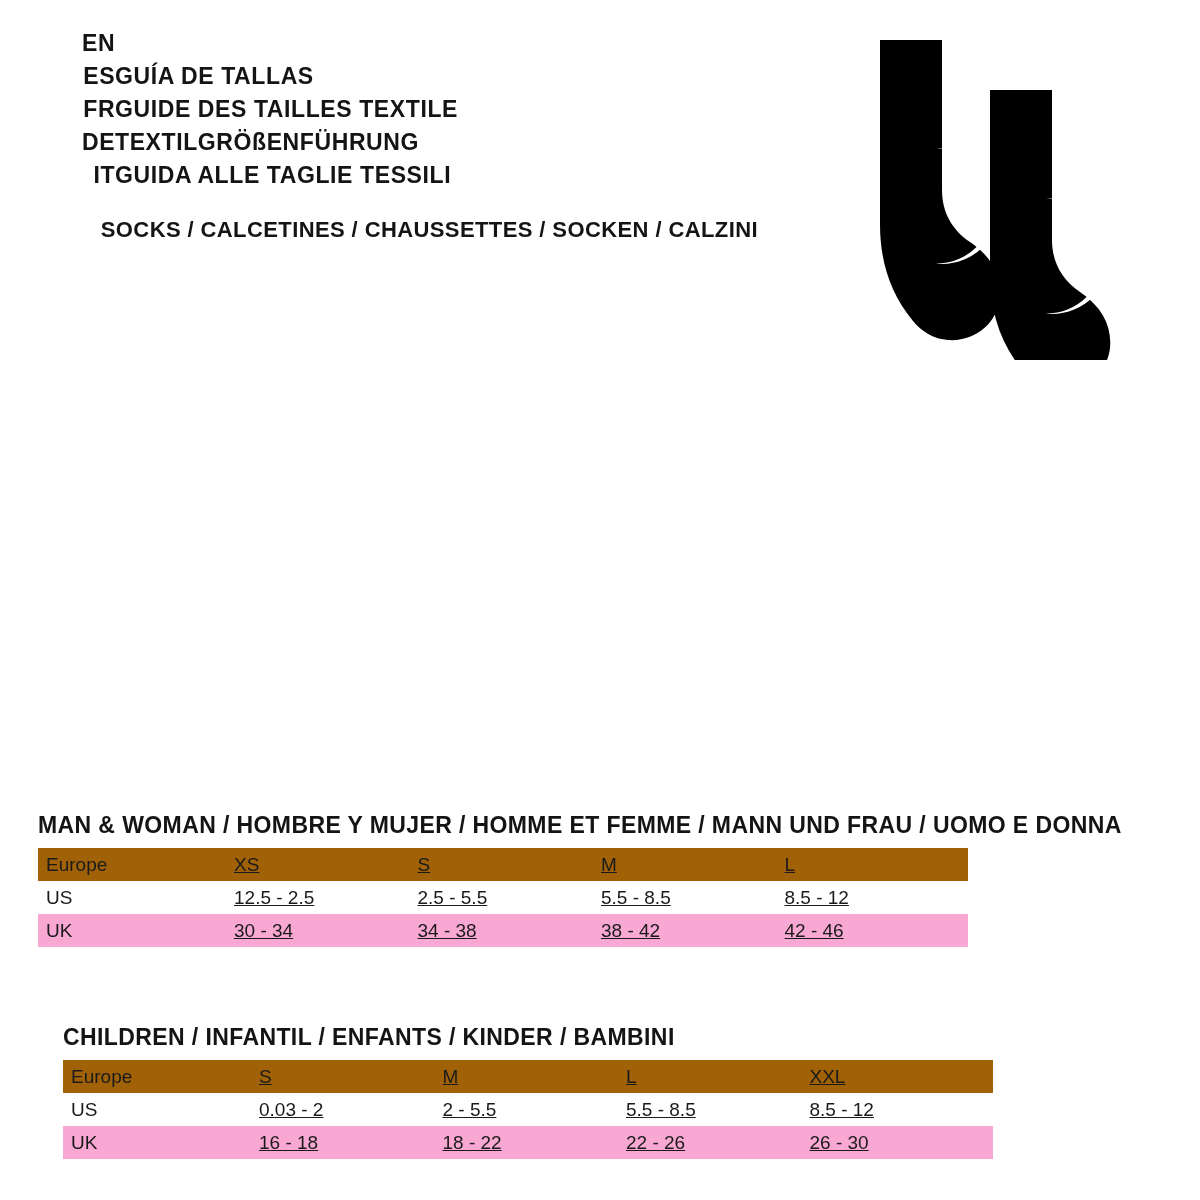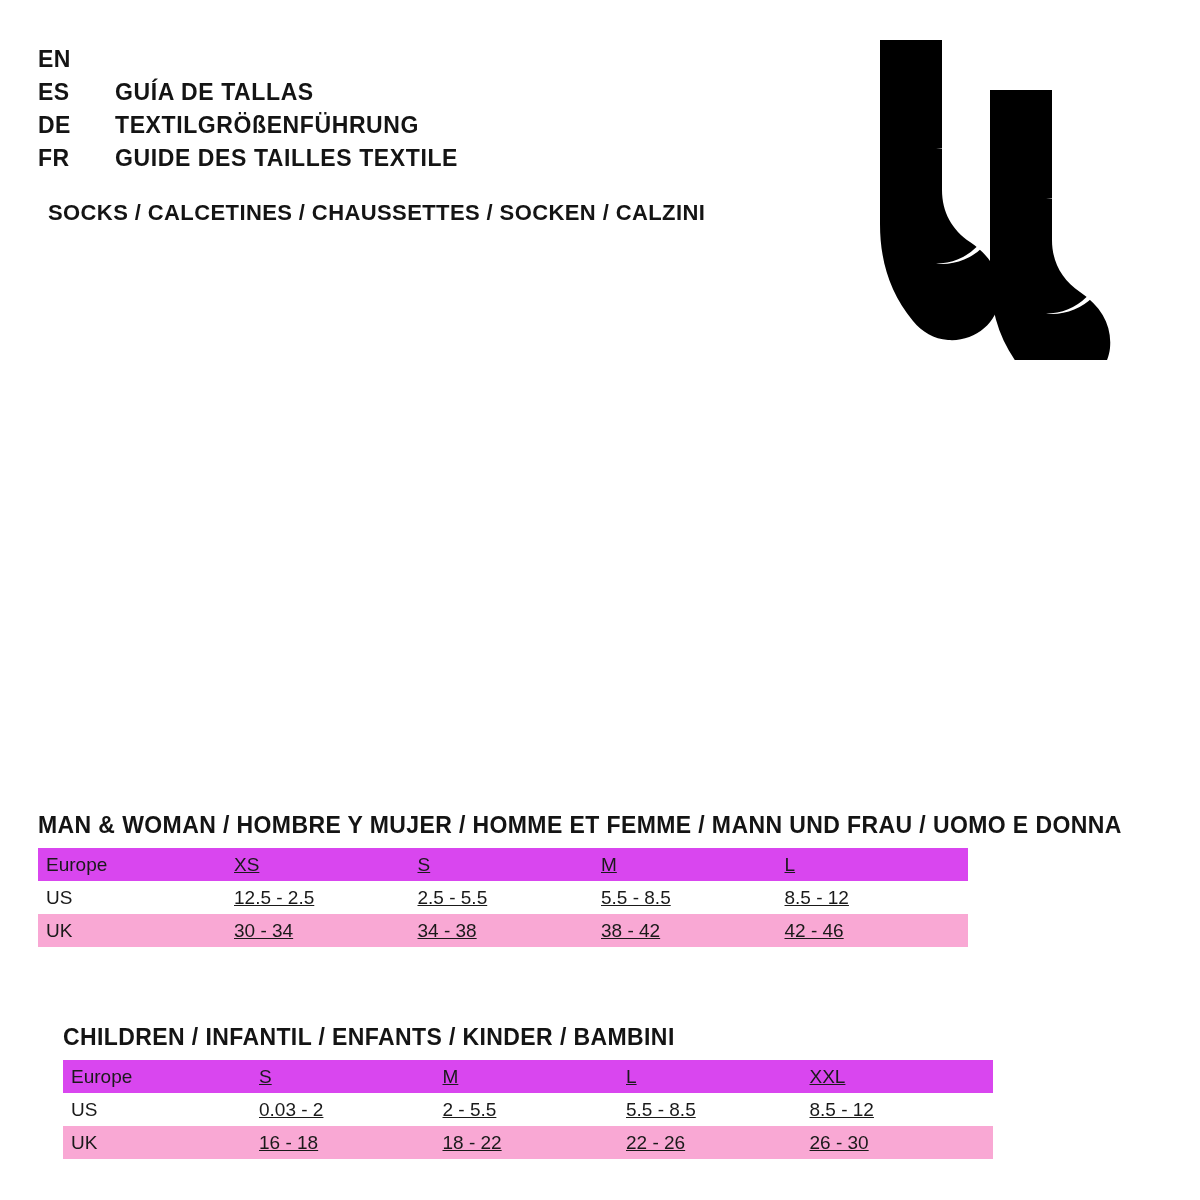--- a/index.html
+++ b/index.html
@@ -12,23 +12,24 @@
     height: 1200px;
     font-family: "Liberation Sans", sans-serif;
     color: #1a1a1a;
     position: relative;
     overflow: hidden;
   }
 
   
   .header {
     position: absolute;
-    top: 46px;
+    top: 30px;
     left: 38px;
     width: 720px;
+    text-align: right;
   }
   .lang-row {
     display: flex;
     align-items: baseline;
     height: 33px;
   }
   .lang-code {
     width: 77px;
     flex: 0 0 77px;
     font-size: 23px;
@@ -90,21 +91,21 @@
   table.size-table td.label {
     padding-left: 8px;
     text-align: left;
     width: 188px;
   }
   table.size-table td.val {
     text-align: left;
     text-decoration: underline;
   }
   tr.shade-dark td {
-    background: #d946ef;
+    background: #a16207;
   }
   tr.shade-light td {
     background: #ffffff;
   }
   tr.shade-mid td {
     background: #f9a8d4;
   }
   tr.header-row td {
     font-weight: 400;
   }
@@ -120,29 +121,33 @@
   <div class="lang-row">
     <div class="lang-code">EN</div>
   </div>
 
   <div class="lang-row">
     <div class="lang-code">ES</div>
     <div class="lang-text">GUÍA DE TALLAS</div>
   </div>
 
   <div class="lang-row">
+    <div class="lang-code">FR</div>
+    <div class="lang-text">GUIDE DES TAILLES TEXTILE</div>
+  </div>
+
+  <div class="lang-row">
     <div class="lang-code">DE</div>
     <div class="lang-text">TEXTILGRÖßENFÜHRUNG</div>
   </div>
 
   <div class="lang-row">
-    <div class="lang-code">FR</div>
-    <div class="lang-text">GUIDE DES TAILLES TEXTILE</div>
-  </div>
-
+    <div class="lang-code">IT</div>
+    <div class="lang-text">GUIDA ALLE TAGLIE TESSILI</div>
+  </div>
 
   <div class="product-line">SOCKS / CALCETINES / CHAUSSETTES / SOCKEN / CALZINI</div>
 </div>
 
 <div class="socks">
   <svg width="320" height="330" viewBox="0 0 320 330" xmlns="http://www.w3.org/2000/svg">
 
     <path d="M75 10 h62 v150 c0 22 10 40 28 52 c22 15 32 34 30 56 c-3 26 -26 44 -52 42 c-14 -1 -26 -8 -35 -19 c-23 -28 -33 -60 -33 -97 Z" fill="#000000"></path>
 
     <path d="M137 118 a58 58 0 0 1 0 116 a58 58 0 0 1 -6 -0.3 a50 50 0 0 0 0 -115.4 a58 58 0 0 1 6 -0.3 Z" fill="#ffffff"></path>

